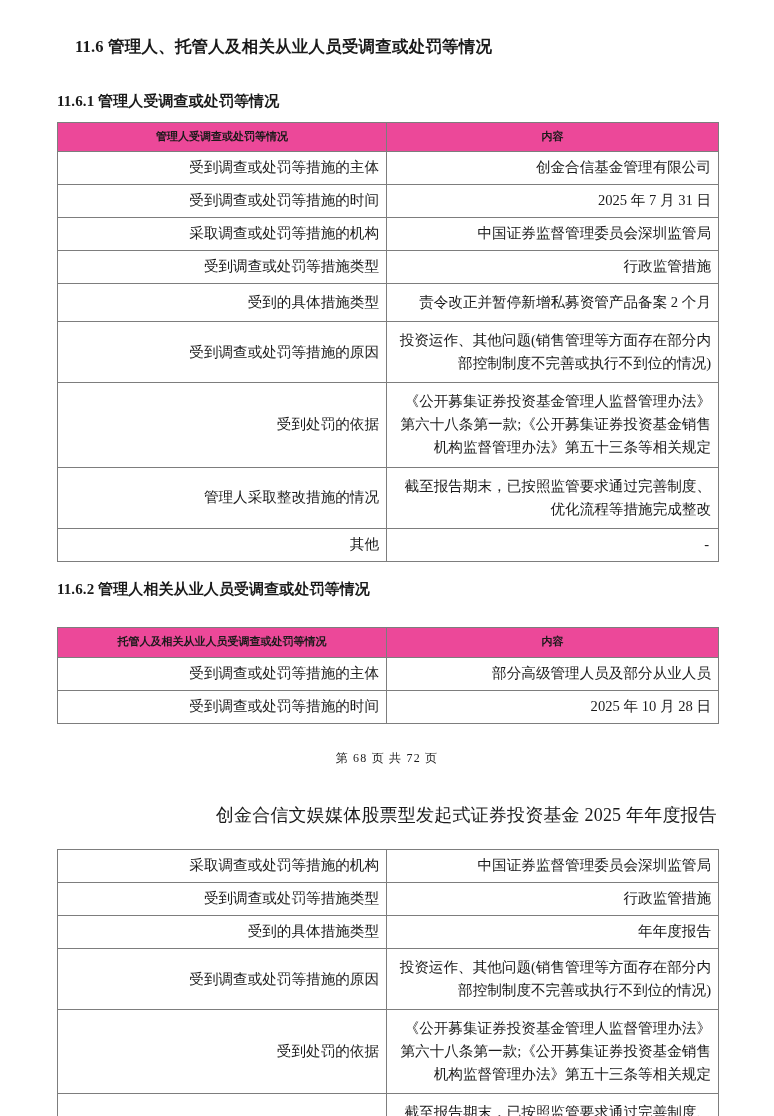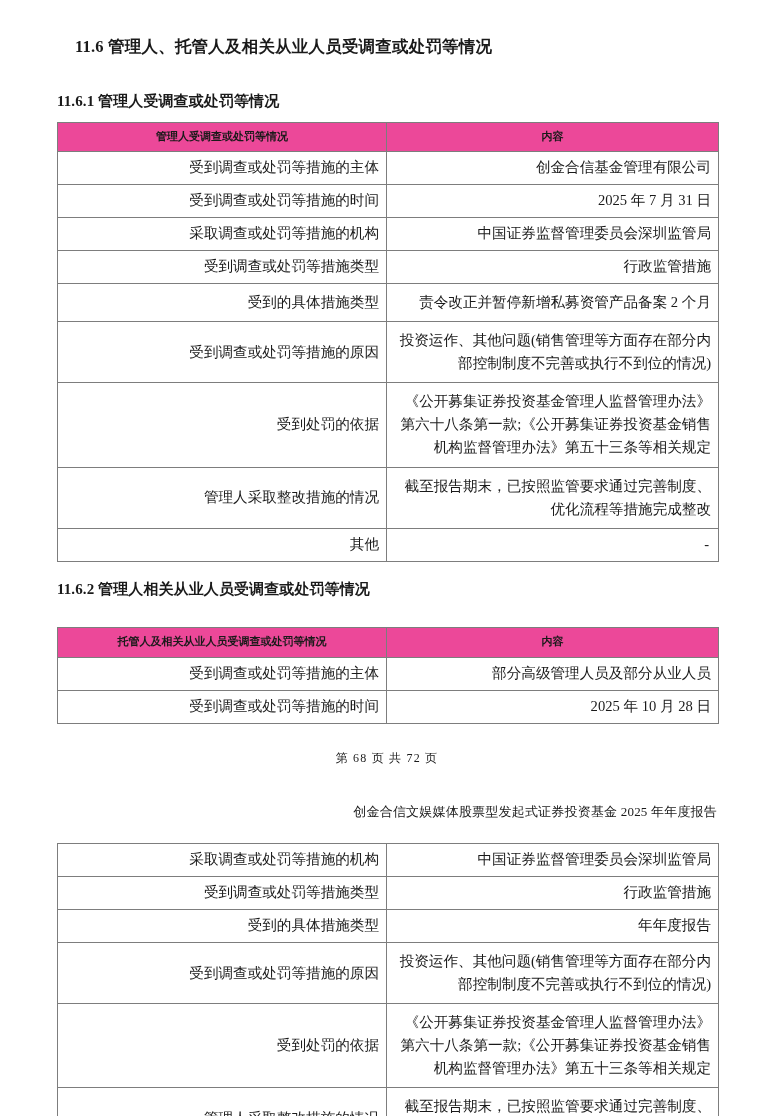--- a/index.html
+++ b/index.html
@@ -81,21 +81,21 @@
 
   
   .pagenum {
     text-align: center;
     font-size: 12px;
     padding-top: 26px;
     letter-spacing: 1.2px;
   }
   .runhead {
     text-align: right;
-    font-size: 13px;
+    font-size: 18px;
     padding-top: 36px;
     padding-bottom: 22px;
     letter-spacing: .2px;
   }
 </style>
 </head>
 <body>
 
 <div class="page">
 

